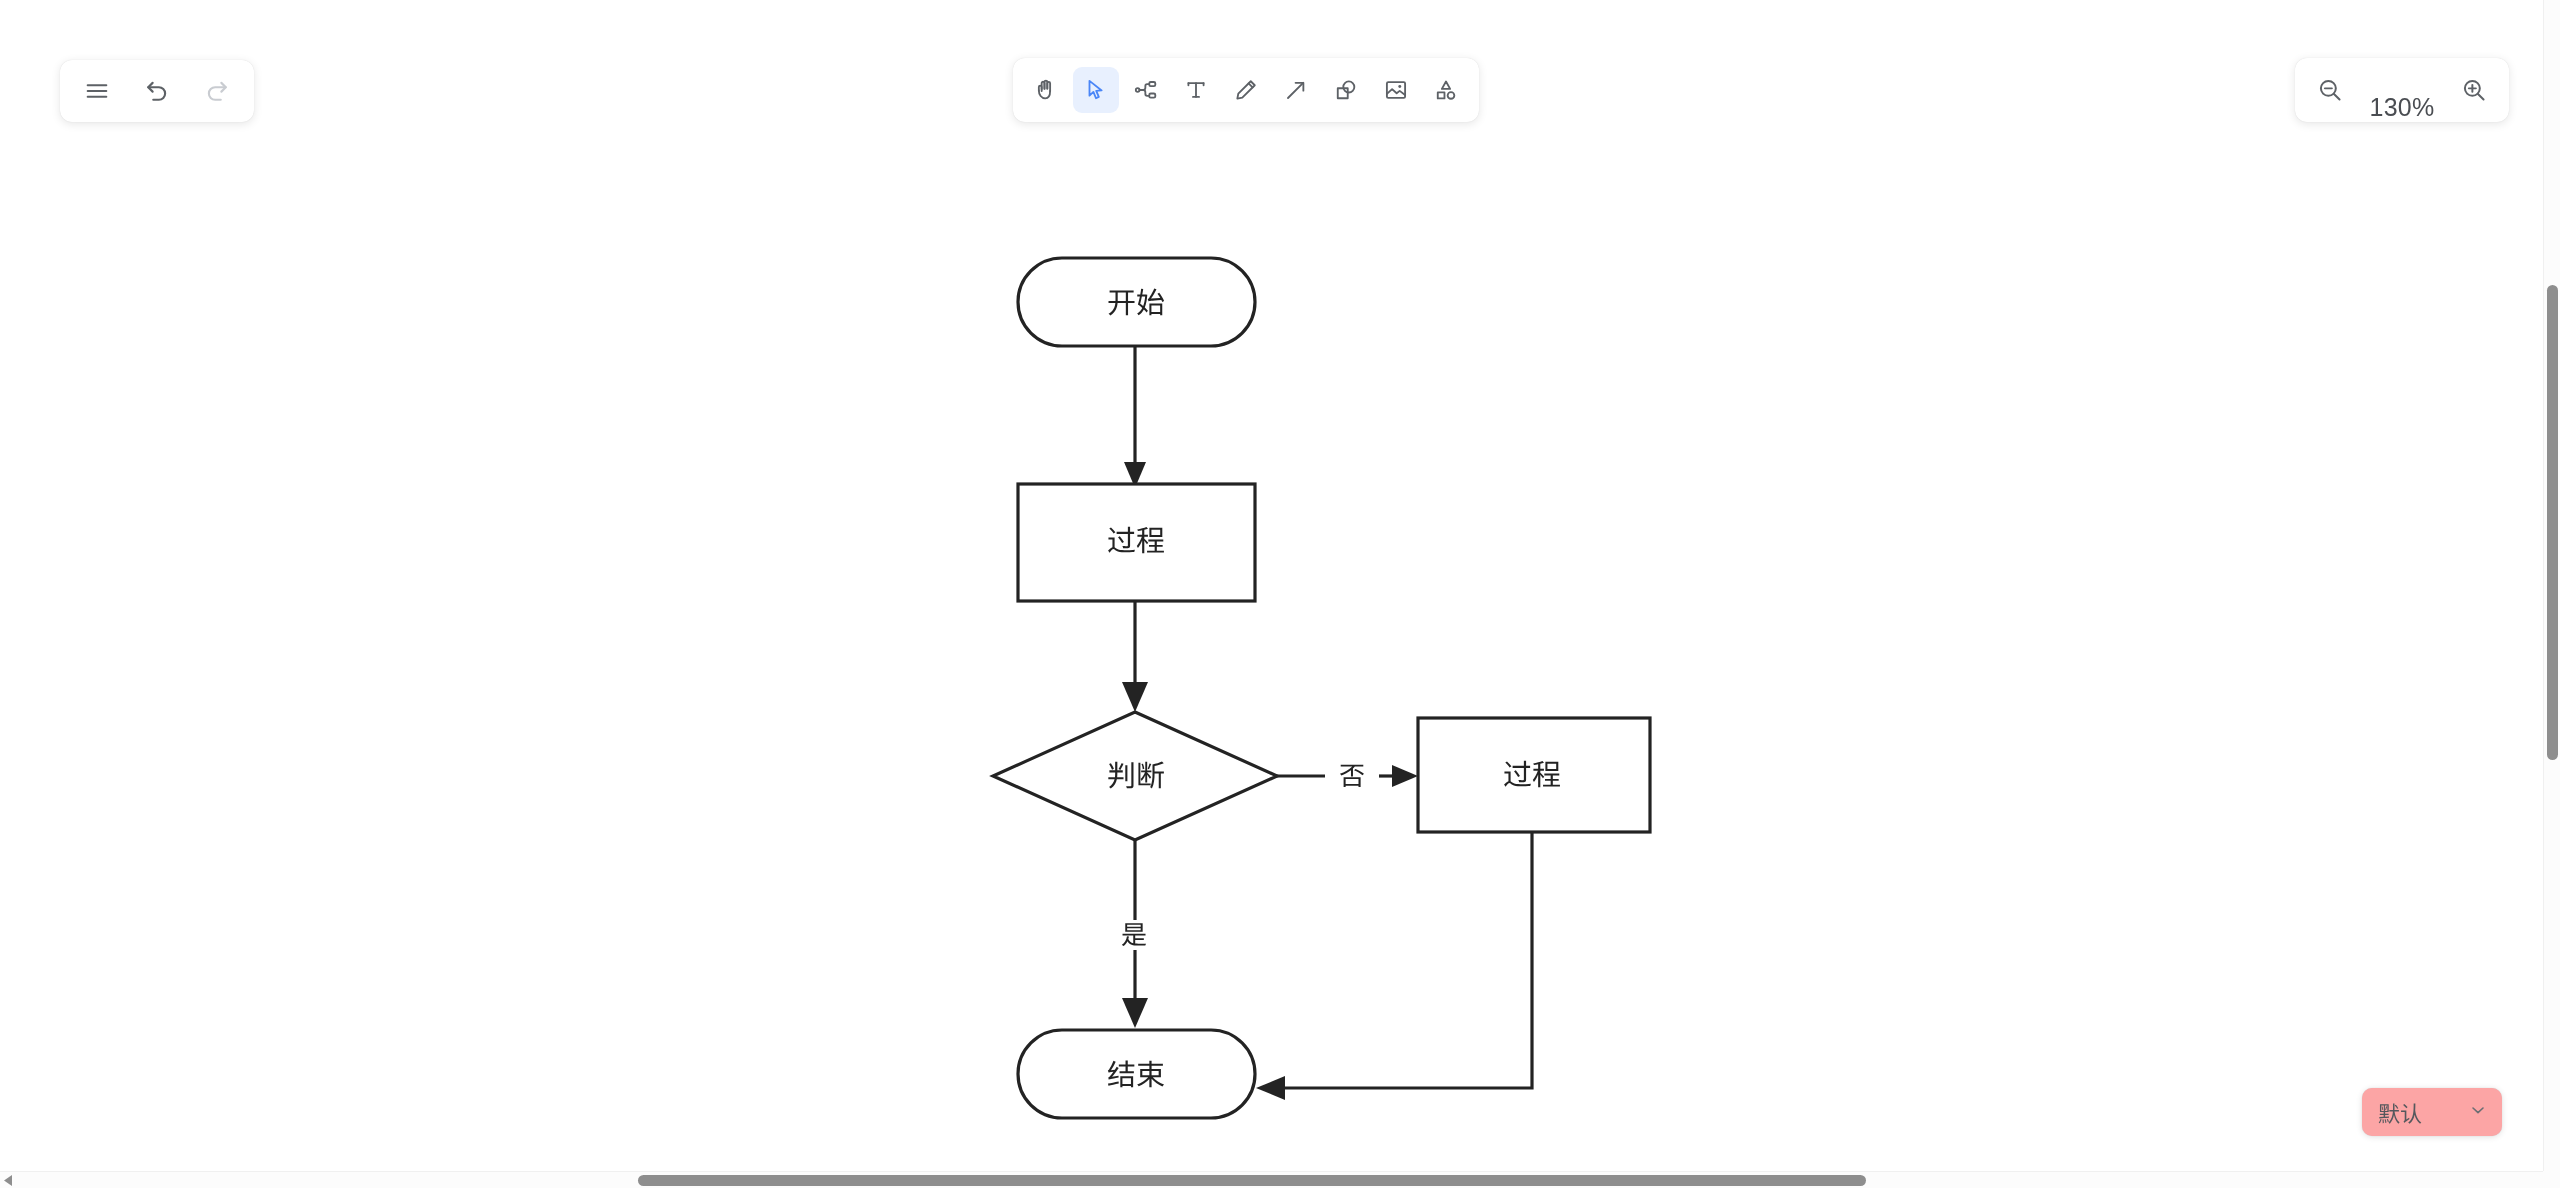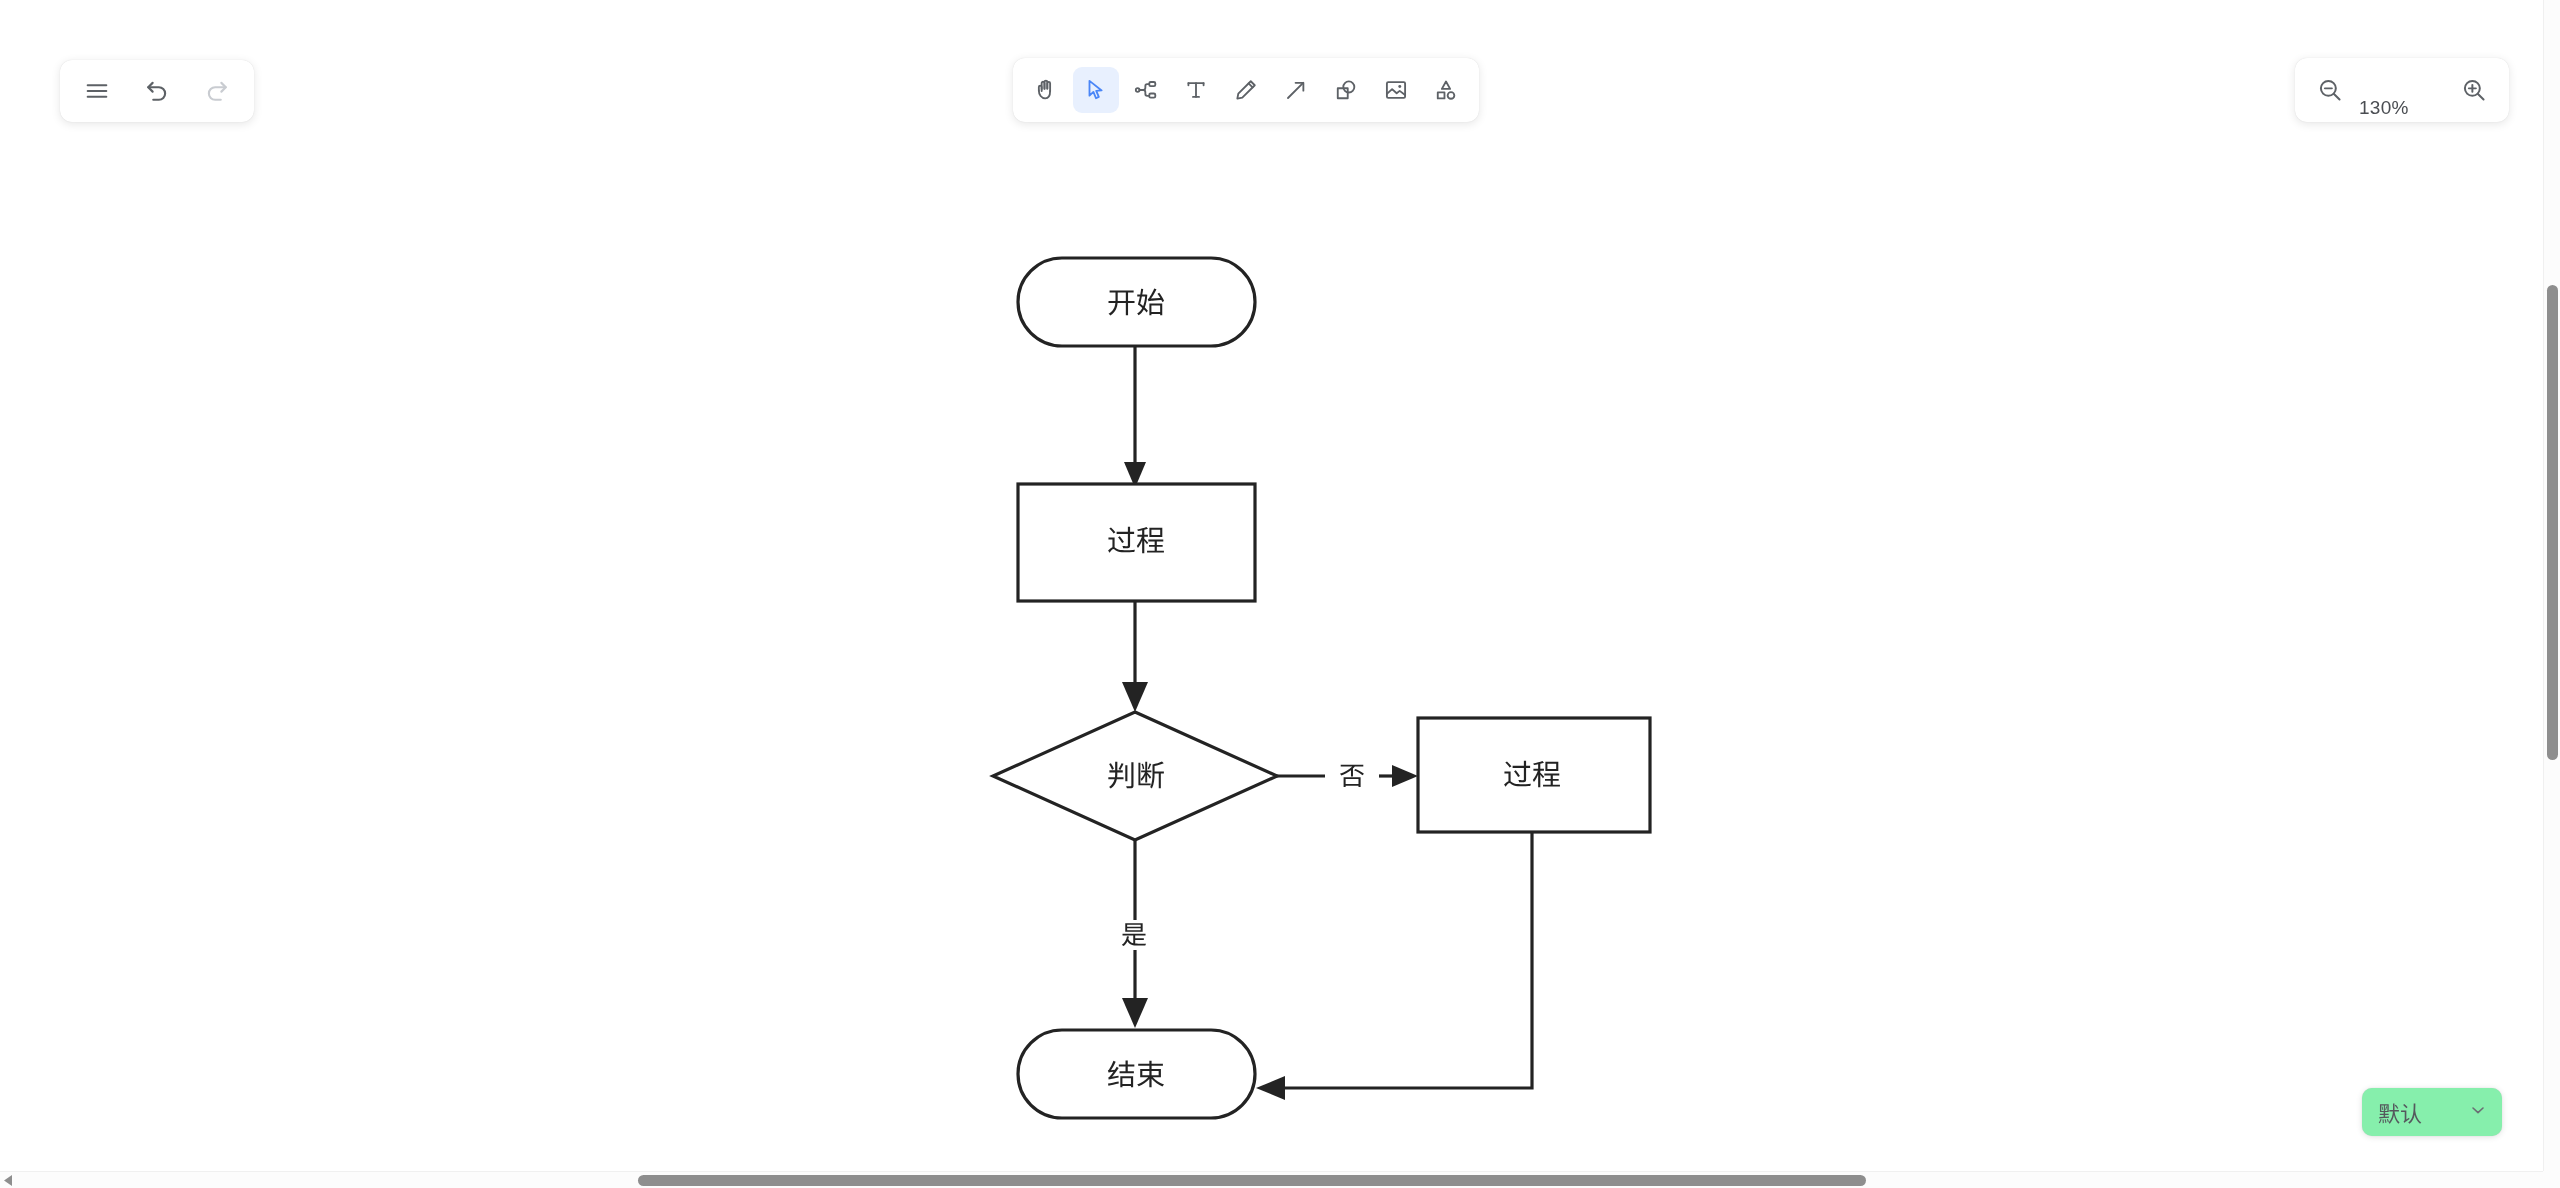--- a/index.html
+++ b/index.html
@@ -113,37 +113,37 @@
     stroke: #5d6166;
     stroke-width: 1.7;
     stroke-linecap: round;
     stroke-linejoin: round;
   }
   .tool-btn.active .stroked { stroke: #4a86f7; }
   .tool-btn.disabled .stroked { stroke: #c9ccd1; }
   .tool-btn .filled { fill: #5d6166; }
 
   #zoom-level {
-    font-size: 19px;
+    font-size: 25px;
     color: #4a4d52;
     min-width: 86px;
-    text-align: left;
+    text-align: center;
     letter-spacing: 0.3px;
     user-select: none;
     margin-top: 35px;
   }
 
   
   #theme-select {
     position: absolute;
     left: 2362px;
     top: 1088px;
     width: 140px;
     height: 48px;
-    background: #86efac;
+    background: #fca5a5;
     border-radius: 10px;
     box-shadow: 0 1px 6px rgba(0,0,0,0.12), 0 0 1px rgba(0,0,0,0.16);
     display: flex;
     align-items: center;
     justify-content: space-between;
     padding: 0 14px 0 16px;
     cursor: pointer;
   }
   #theme-select .sel-text {
     font-size: 22px;

